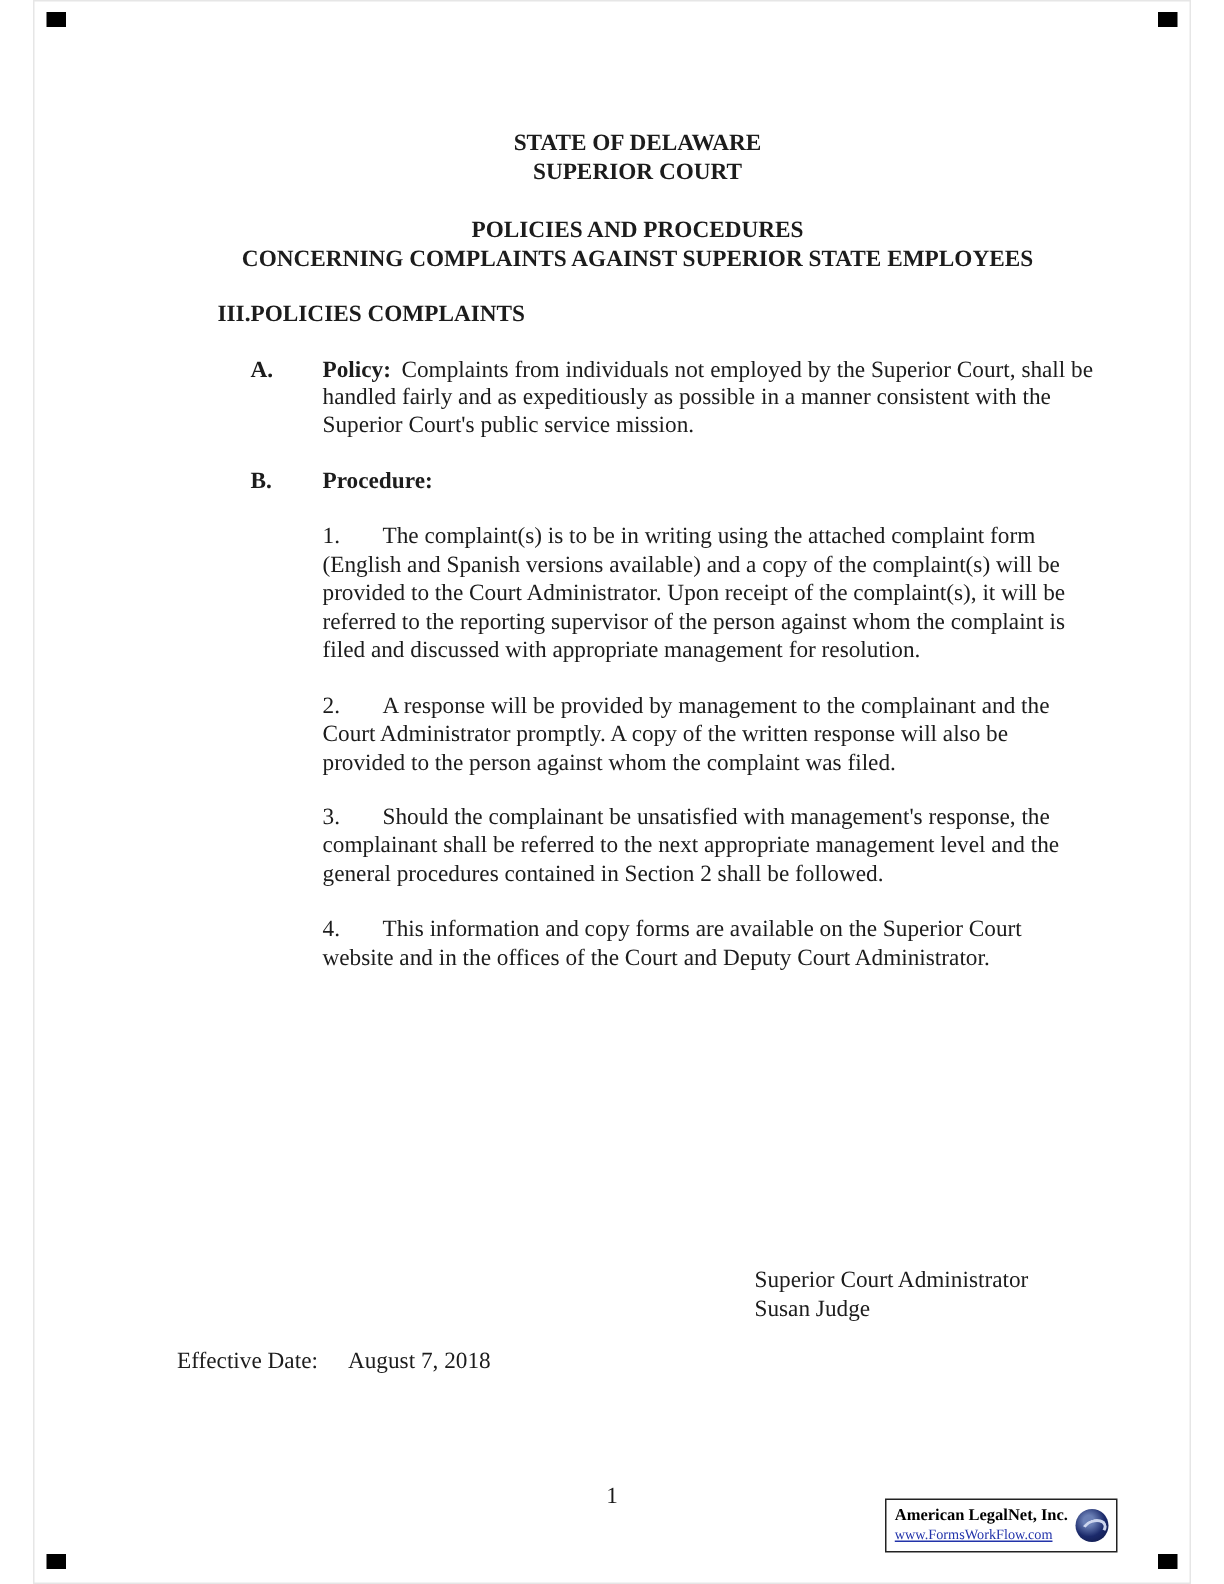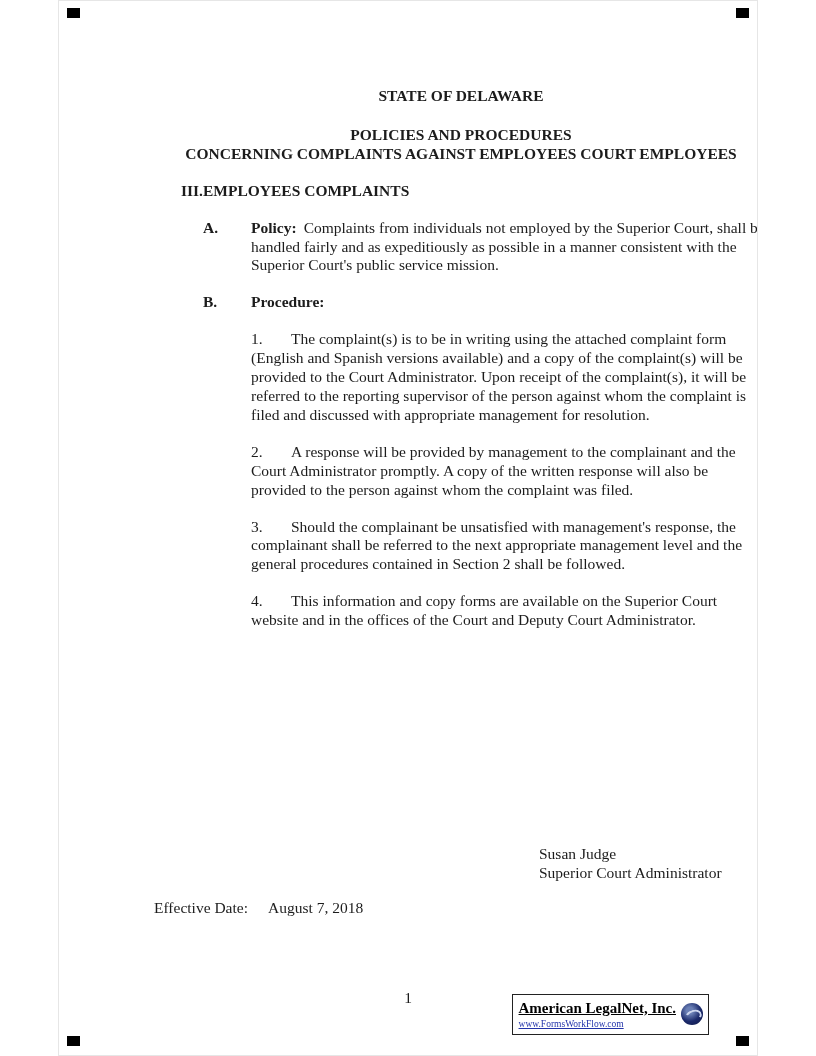--- a/index.html
+++ b/index.html
@@ -1,19 +1,19 @@
 <!DOCTYPE html>
 <html><head>
 <meta charset="utf-8">
 <style>
   * { margin: 0; padding: 0; box-sizing: border-box; }
   html, body { background: #ffffff; }
   .page {
     position: relative;
-    width: 700px;
+    width: 772px;
     height: 1056px;
     margin: 0 auto;
     background: #ffffff;
     font-family: "Liberation Serif", serif;
     color: #1c1c1c;
     font-size: 15.5px;
     line-height: 1.22;
     overflow: hidden;
     border: 1px solid #e6e6e6;
   }
@@ -53,21 +53,21 @@
     right: 48px;
     bottom: 20px;
     border: 1.5px solid #222;
     background: #fff;
     padding: 3px 5px 3px 6px;
     display: flex;
     align-items: center;
     gap: 5px;
   }
   .badge-text { display: flex; flex-direction: column; line-height: 1.35; }
-  .badge-company { font-size: 15px; font-weight: bold; color: #000; white-space: nowrap; text-decoration: underline; }
+  .badge-company { font-size: 11px; font-weight: bold; color: #000; white-space: nowrap; }
   .badge-link { font-size: 9.5px; color: #2233aa; text-decoration: underline; white-space: nowrap; cursor: pointer; }
   .badge-logo {
     width: 22px; height: 22px; border-radius: 50%;
     background: radial-gradient(circle at 40% 35%, #6a7fb5 0 18%, #1b2a6b 55%, #0d1540 100%);
     position: relative; flex: 0 0 22px;
   }
   .badge-logo::after {
     content: "";
     position: absolute;
     left: 4px; top: 7px;
@@ -86,30 +86,31 @@
 
   <div class="scan-mark mark-tl"></div>
   <div class="scan-mark mark-tr"></div>
   <div class="scan-mark mark-bl"></div>
   <div class="scan-mark mark-br"></div>
 
   <div class="content">
 
     <div class="title-block center">
       <div class="title-line">STATE OF DELAWARE</div>
+      <div class="title-line">SUPERIOR COURT</div>
     </div>
 
     <div class="subtitle-block center">
       <div class="title-line">POLICIES AND PROCEDURES</div>
-      <div class="title-line">CONCERNING COMPLAINTS AGAINST EMPLOYEES COURT EMPLOYEES</div>
+      <div class="title-line">CONCERNING COMPLAINTS AGAINST SUPERIOR STATE EMPLOYEES</div>
     </div>
 
     <div class="section-row">
       <div class="section-num">III.</div>
-      <div class="section-title">EMPLOYEES COMPLAINTS</div>
+      <div class="section-title">POLICIES COMPLAINTS</div>
     </div>
 
     <div class="item-row">
       <div class="item-letter">A.</div>
       <div class="item-body">
         <span class="item-label">Policy:</span><span>Complaints from individuals not employed by the Superior Court, shall be handled fairly and as expeditiously as possible in a manner consistent with the Superior Court's public service mission.</span>
       </div>
     </div>
 
     <div class="item-row">
@@ -131,22 +132,22 @@
       <span class="para-num">3.</span><span>Should the complainant be unsatisfied with management's response, the complainant shall be referred to the next appropriate management level and the general procedures contained in Section 2 shall be followed.</span>
     </div>
 
     <div class="para">
       <span class="para-num">4.</span><span>This information and copy forms are available on the Superior Court website and in the offices of the Court and Deputy Court Administrator.</span>
     </div>
 
   </div>
 
   <div class="signature-block">
+    <div>Superior Court Administrator</div>
     <div>Susan Judge</div>
-    <div>Superior Court Administrator</div>
   </div>
 
   <div class="effective-date">
     <span class="effective-date-label">Effective Date:</span><span>August 7, 2018</span>
   </div>
 
   <div class="page-number">1</div>
 
   <div class="legalnet-badge">
     <div class="badge-text">

